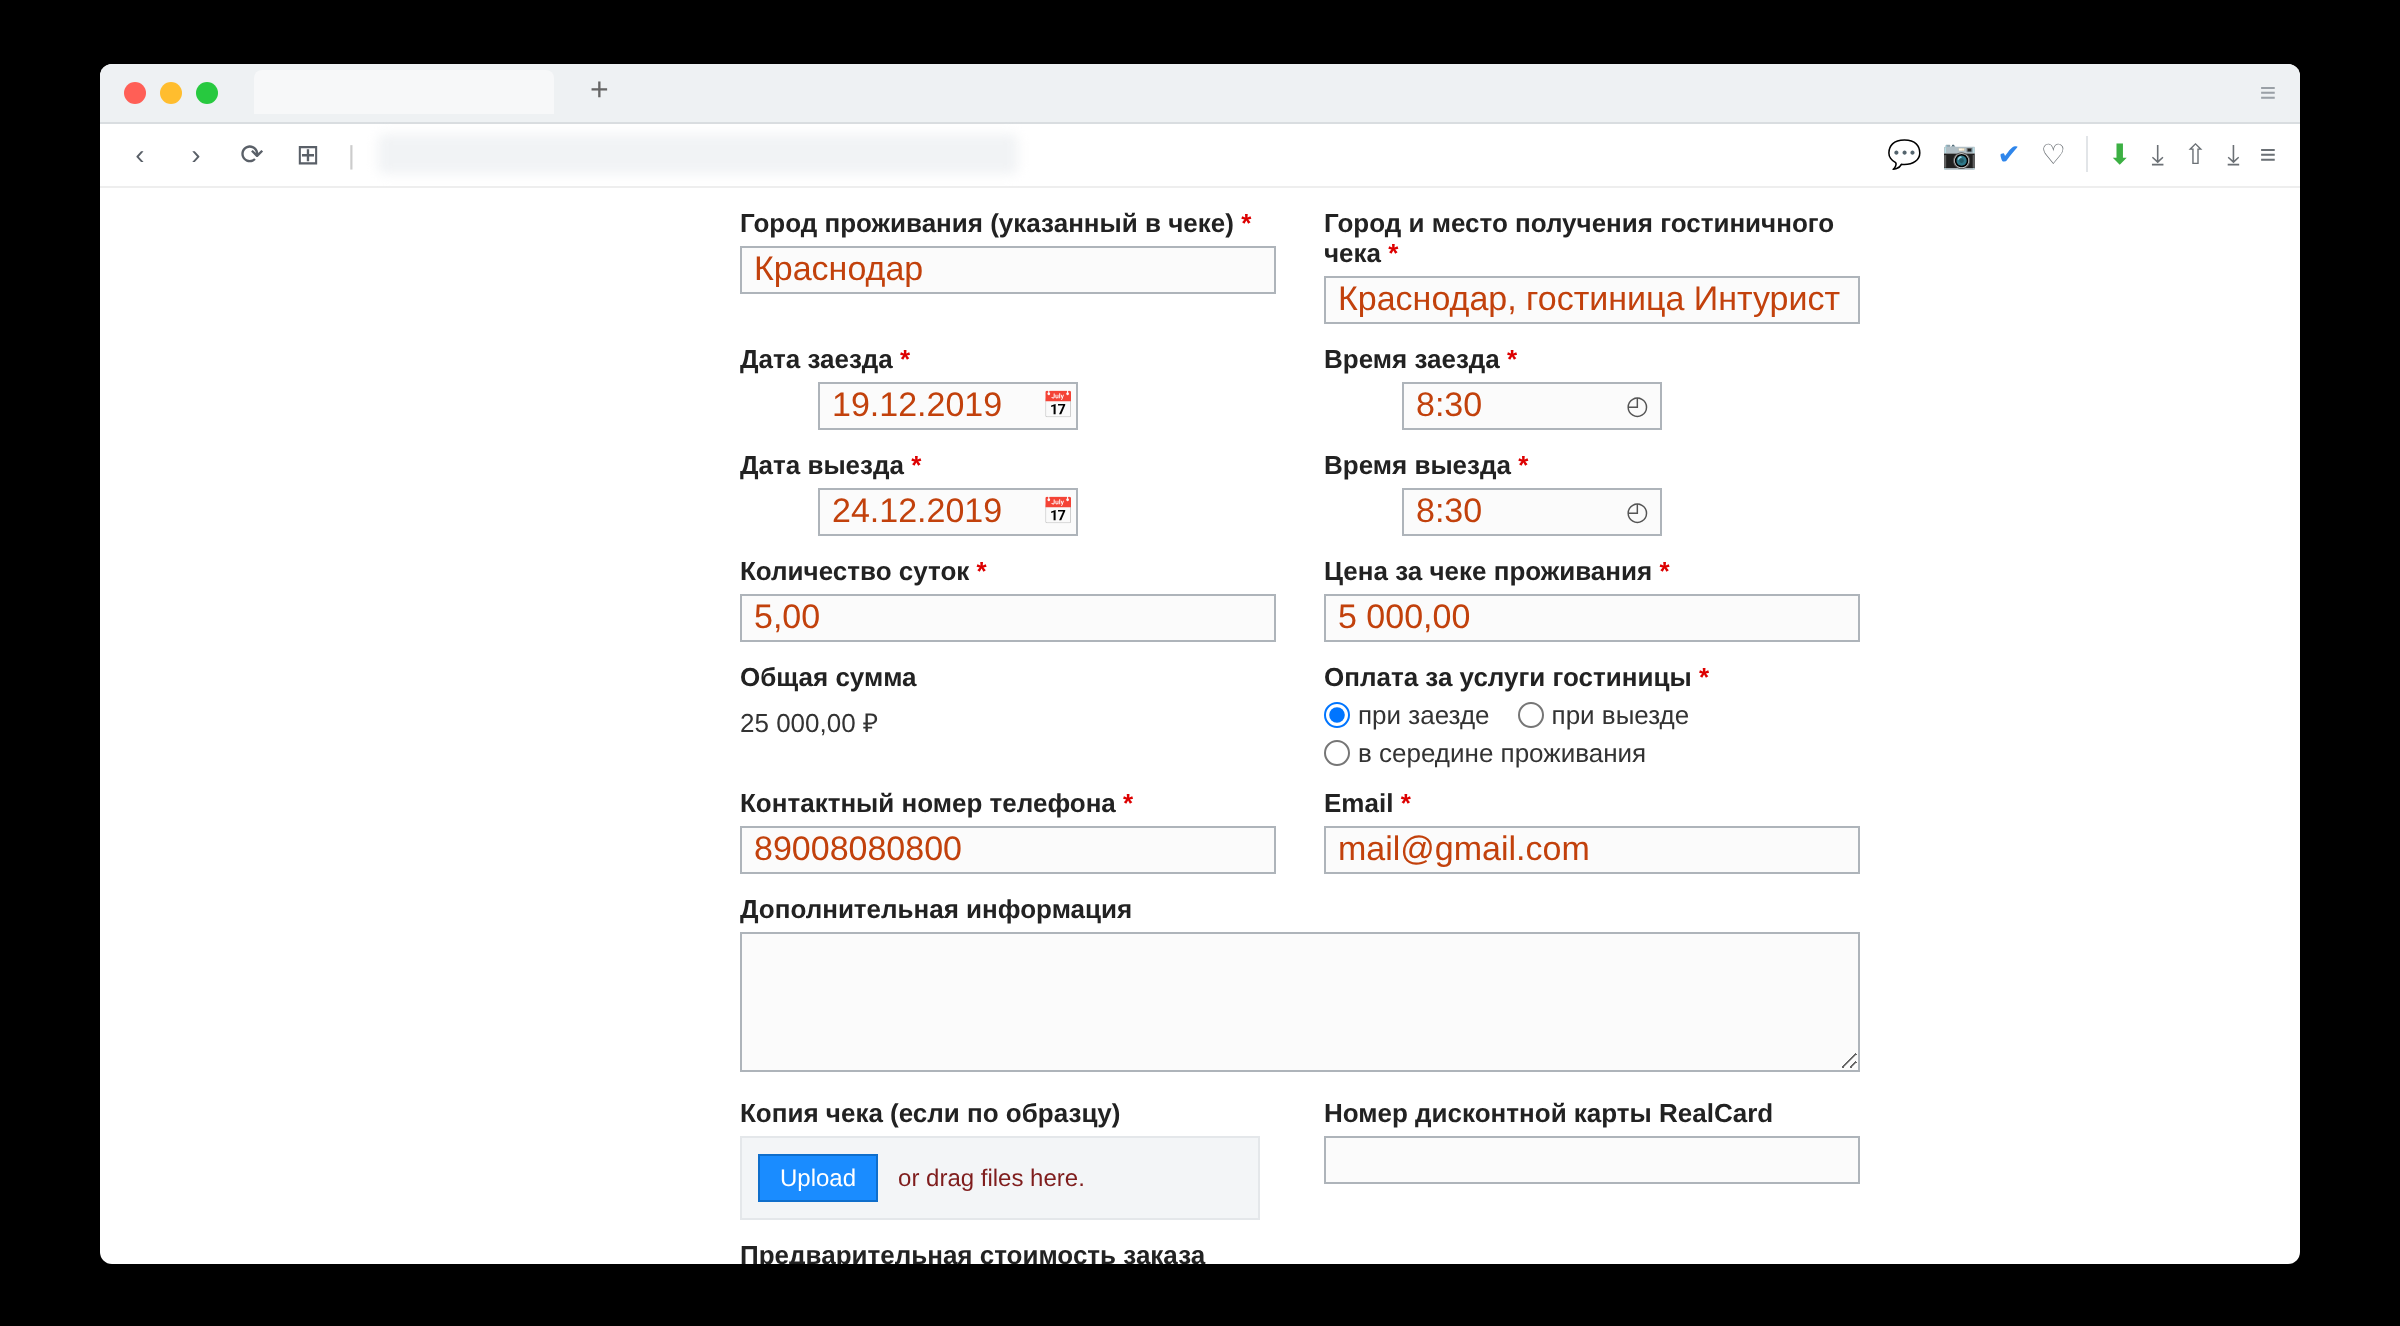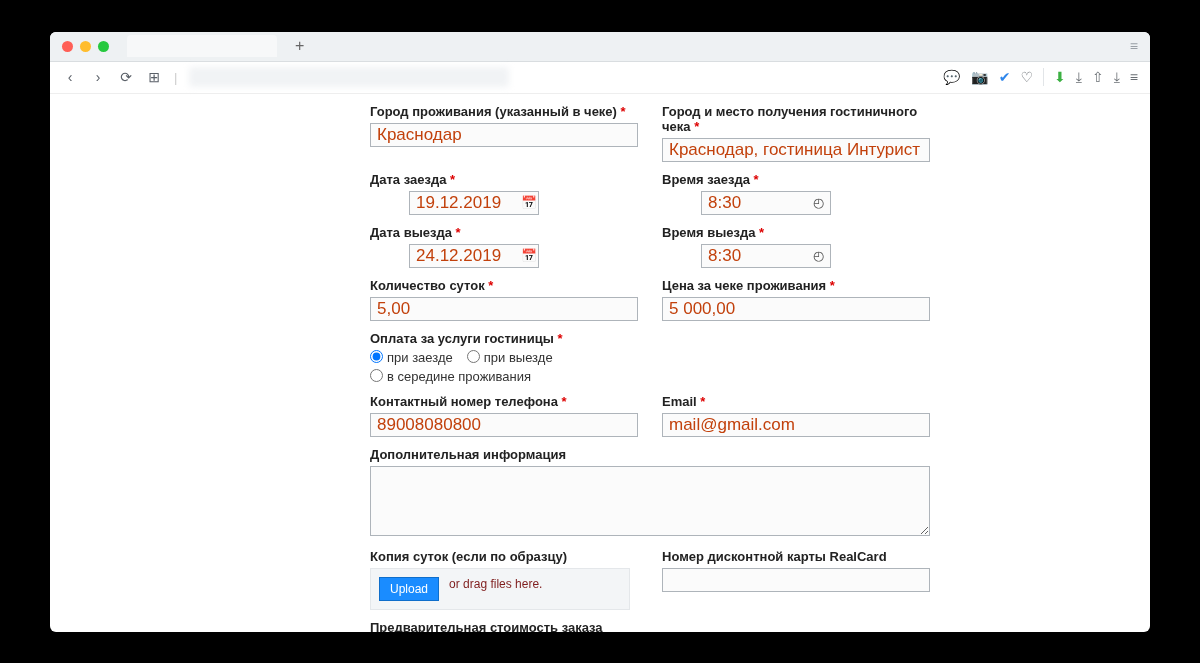--- a/index.html
+++ b/index.html
@@ -98,31 +98,31 @@
     color: #c2410c;
   }
   .input-icon { position: relative; margin-left: 39px; }
   .input-icon input.txt { width: 130px; }
   .input-icon .after {
     position: absolute; left: 112px; top: 4px;
     color: #555; font-size: 13px;
   }
   .static { font-size: 13px; color: #333; padding-top: 2px; }
   .radios { display: flex; flex-wrap: wrap; gap: 4px 14px; font-size: 13px; }
-  .radios label { display: flex; align-items: flex-start; gap: 4px; color: #333; }
+  .radios label { display: flex; align-items: center; gap: 4px; color: #333; }
   textarea.txt {
     width: 100%; height: 70px;
     border: 1px solid #aeb4ba;
     background: #fbfbfb;
     padding: 4px 6px;
     font-size: 13px;
     resize: both;
   }
   .upload-zone {
-    display: flex; gap: 10px;
+    display: flex; align-items: center; gap: 10px;
     background: #f3f5f7;
     border: 1px solid #e4e7ea;
     padding: 8px;
     width: 260px;
   }
   .upload-btn {
     background: #1a8cff;
     color: #fff;
     border: 1px solid #0f6ecb;
     padding: 4px 10px;
@@ -240,20 +240,24 @@
         <div class="col">
           <label class="fld">
             <span>Цена за чеке проживания</span> <span class="req">*</span>
           </label>
           <input class="txt" value="5 000,00" style="">
         </div>
       </div>
 
       <div class="row">
         <div class="col">
+          <label class="fld">Общая сумма</label>
+          <div class="static">25 000,00 ₽</div>
+        </div>
+        <div class="col">
           <label class="fld">
             <span>Оплата за услуги гостиницы</span> <span class="req">*</span>
           </label>
           <div class="radios">
             <label>
                 <input type="radio" name="pay" checked="" style="">
                 <span>при заезде</span>
               </label>
             <label>
                 <input type="radio" name="pay" style="">
@@ -284,21 +288,21 @@
 
       <div class="row">
         <div class="col full">
           <label class="fld">Дополнительная информация</label>
           <textarea class="txt" style=""></textarea>
         </div>
       </div>
 
       <div class="row">
         <div class="col">
-          <label class="fld">Копия суток (если по образцу)</label>
+          <label class="fld">Копия чека (если по образцу)</label>
           <div class="upload-zone">
             <button class="upload-btn">Upload</button>
             <span class="drag-text">or drag files here.</span>
           </div>
         </div>
         <div class="col">
           <label class="fld">Номер дисконтной карты RealCard</label>
           <input class="txt" value="" style="">
         </div>
       </div>

